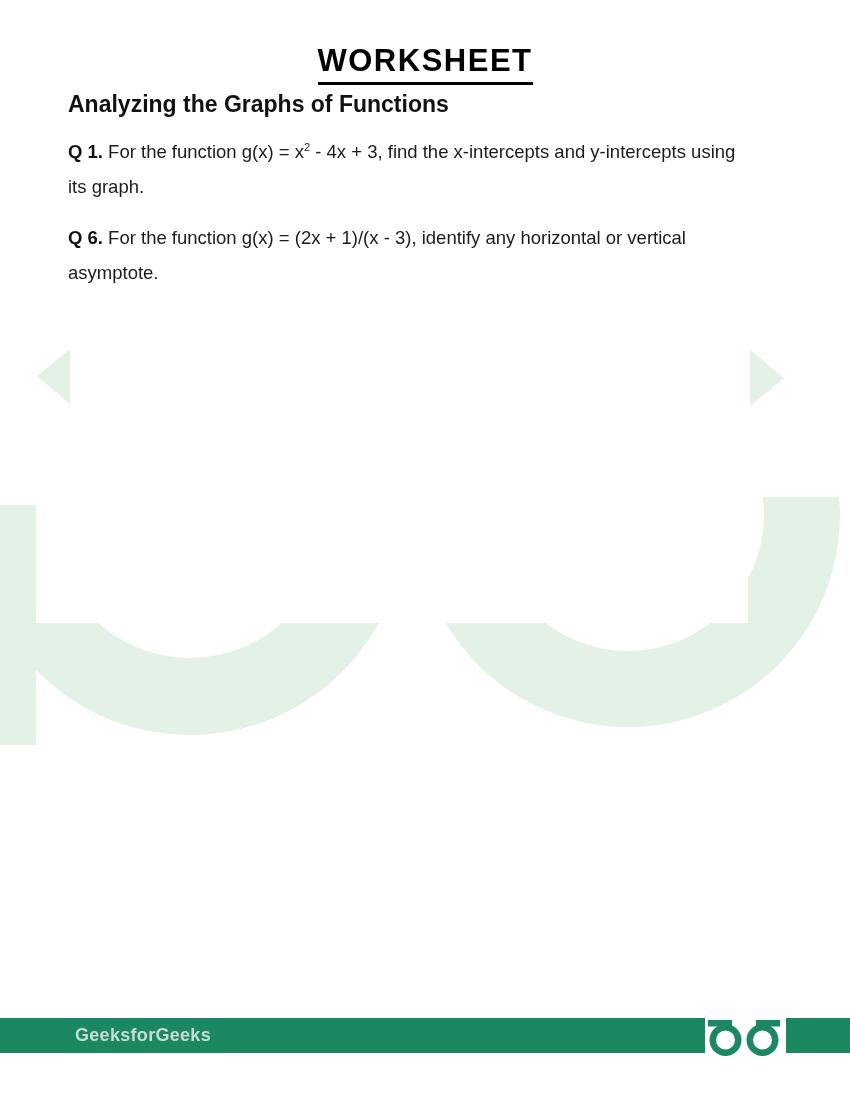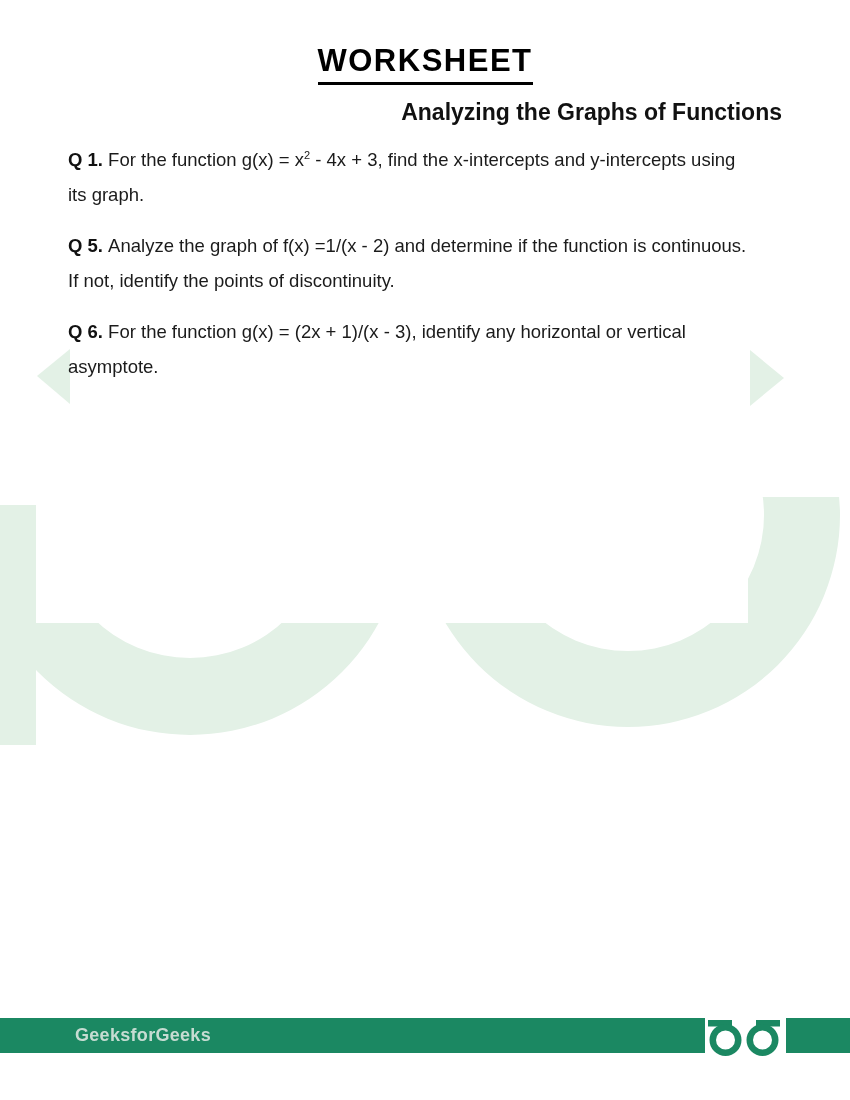--- a/index.html
+++ b/index.html
@@ -15,21 +15,21 @@
     color:#1b1b1b;
   }
   .page-title{
     margin:0 auto;display:table;
     font-size:31px;font-weight:800;letter-spacing:1.5px;
     color:#000;line-height:38px;
     border-bottom:3px solid #000;padding-bottom:2px;
     text-align:center;
   }
   .page-subtitle{
-    margin:12px 0 0 0;text-align:right;
+    margin:4px 0 0 0;text-align:left;
     font-size:23px;font-weight:700;color:#111;line-height:30px;
   }
   .question-list{margin-top:16px;width:684px;}
   .question{
     margin:0 0 17px 0;
     font-size:18.5px;line-height:34.6px;color:#1b1b1b;
   }
   .q-label{font-weight:700;color:#111;}
   .question sup{font-size:11px;line-height:0;}
   .footer{position:absolute;left:0;top:0;width:850px;height:1100px;z-index:2;pointer-events:none;border-radius:13px;}
@@ -68,23 +68,20 @@
   <h1 class="page-title">WORKSHEET</h1>
   <h2 class="page-subtitle">Analyzing the Graphs of Functions</h2>
   <div class="question-list" id="questions">
   <p class="question">
     <strong class="q-label">Q 1. </strong><span class="q-text">For the function g(x) = x<sup>2</sup> - 4x + 3, find the x-intercepts and y-intercepts using its graph.</span>
   </p>
 
 
 
 
-  <p class="question">
-    <strong class="q-label">Q 5. </strong><span class="q-text">Analyze the graph of f(x) =1/(x - 2) and determine if the function is continuous. If not, identify the points of discontinuity.</span>
-  </p>
 
   <p class="question">
     <strong class="q-label">Q 6. </strong><span class="q-text">For the function g(x) = (2x + 1)/(x - 3), identify any horizontal or vertical asymptote.</span>
   </p>
 </div>
 </div>
 
 <div class="footer">
   <div class="footer-bar-left">
     <span class="brand-text" style="color: rgb(198, 220, 210);">GeeksforGeeks</span>

